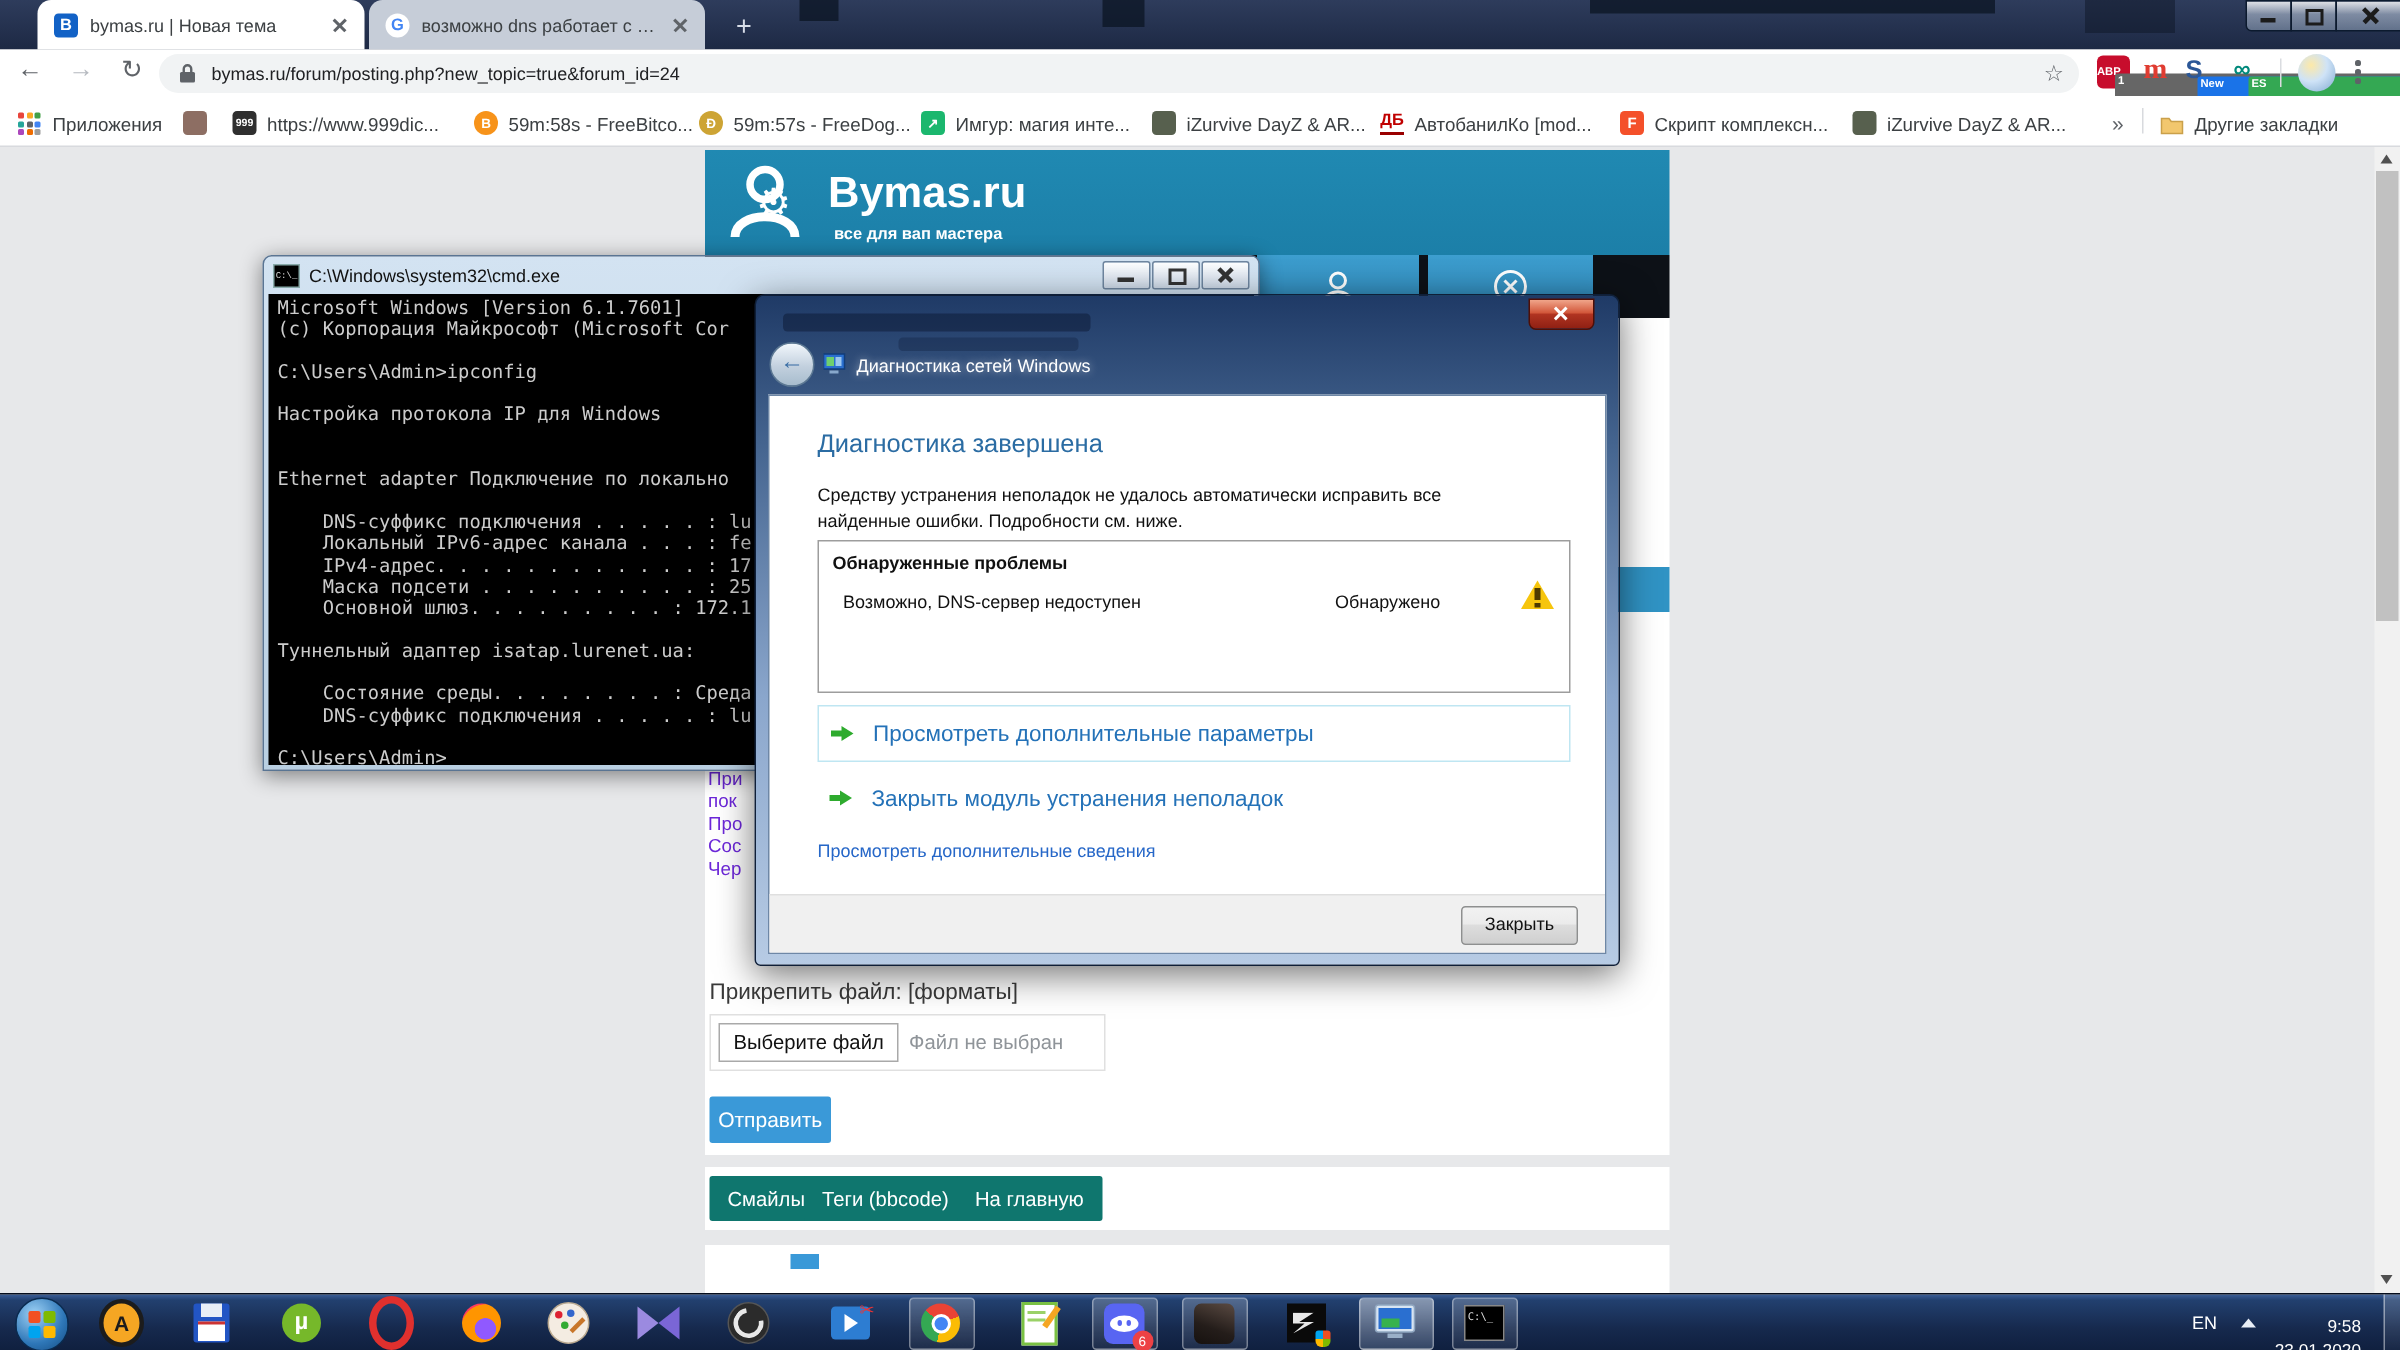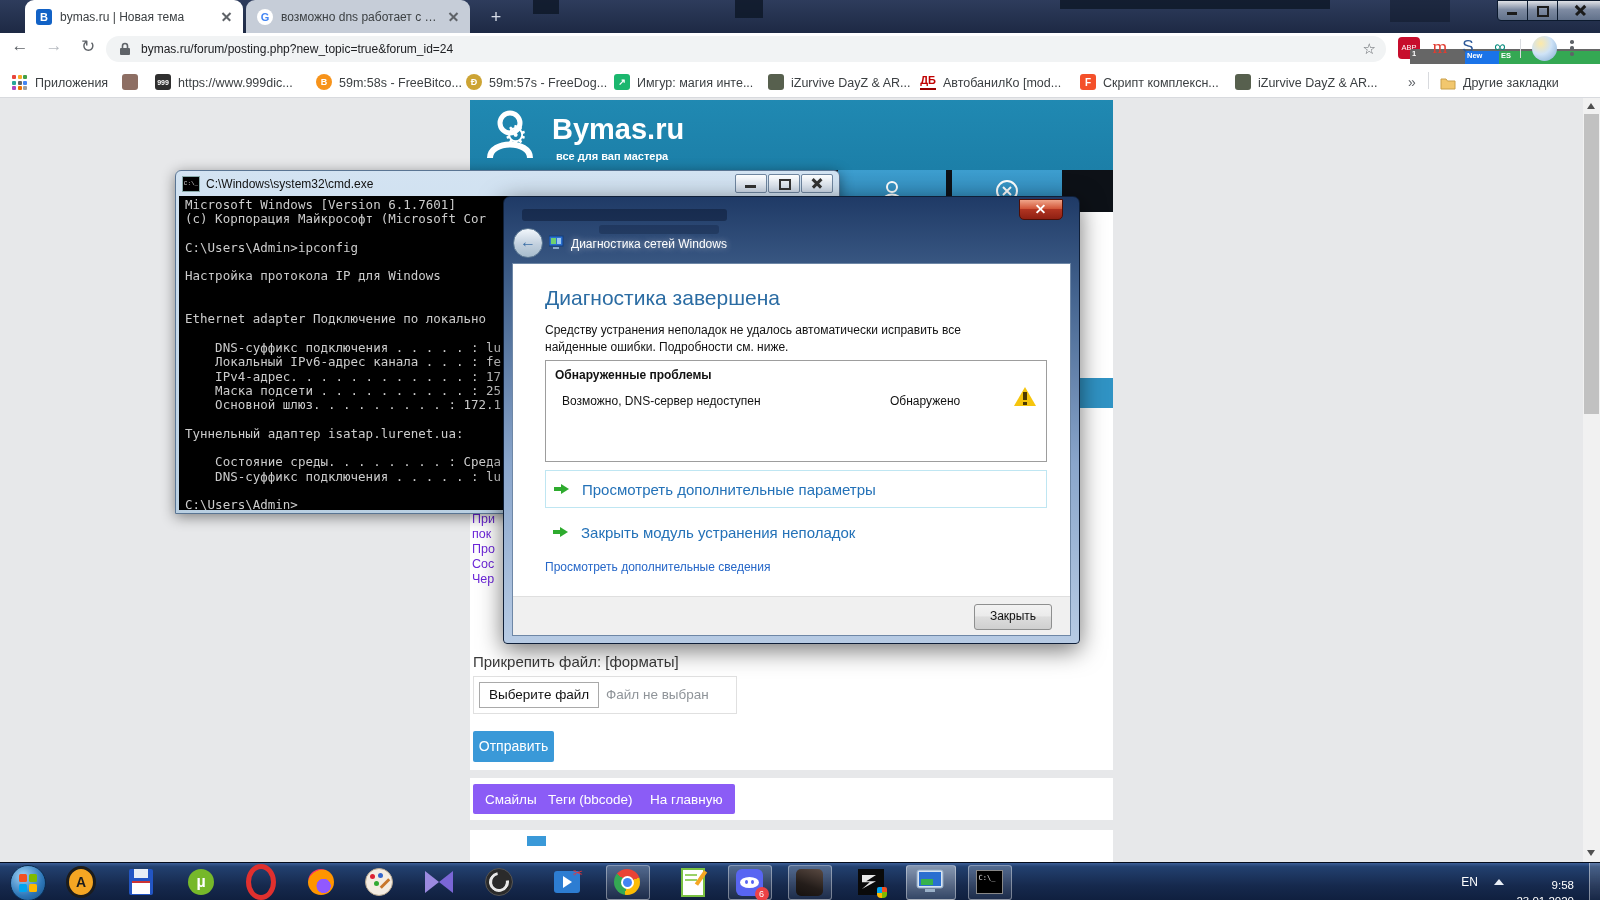--- a/index.html
+++ b/index.html
@@ -33,21 +33,21 @@
   .wc-close i,.wc-close b{position:absolute;left:16px;top:8px;width:13px;height:2.5px;background:#1b1b1b;}
   .wc-close i{transform:rotate(45deg);} .wc-close b{transform:rotate(-45deg);}
 
   
   .toolbar{position:absolute;left:0;top:33px;width:1600px;height:31px;background:#ffffff;}
   .navbtn{position:absolute;top:3px;font-size:17px;color:#5f6368;width:24px;text-align:center;}
   .omnibox{position:absolute;left:106px;top:3px;width:1280px;height:26px;border-radius:13px;
            background:#f1f3f4;display:flex;align-items:center;}
   .url{font-size:12px;color:#202124;margin-left:10px;white-space:nowrap;}
   .star{position:absolute;right:10px;top:4px;font-size:15px;color:#5f6368;}
-  .ext{position:absolute;top:4px;width:22px;height:22px;font-weight:normal;text-align:center;}
+  .ext{position:absolute;top:4px;width:22px;height:22px;font-weight:bold;}
   .badge{position:absolute;right:-6px;bottom:-4px;font-size:7.5px;font-weight:bold;color:#fff;
          padding:1px 2px;border-radius:2px;line-height:8px;}
   .avatar{position:absolute;left:1532px;top:3px;width:25px;height:25px;border-radius:50%;
           background:radial-gradient(circle at 35% 30%,#fde9a8,#cfe3f7 45%,#7fa8d0);}
   .kebab{position:absolute;left:1570px;top:7px;width:4px;}
   .kebab i{display:block;width:3.5px;height:3.5px;border-radius:50%;background:#5f6368;margin-bottom:2.5px;}
 
   
   .bmbar{position:absolute;left:0;top:64px;width:1600px;height:33px;background:#fff;border-bottom:1px solid #d8dade;}
   .bm{position:absolute;top:6px;height:20px;display:flex;align-items:flex-end;font-size:12.5px;color:#3c4043;white-space:nowrap;}
@@ -61,21 +61,21 @@
   .card{position:absolute;left:470px;width:643px;background:#fff;}
   .siteheader{position:absolute;left:470px;top:3px;width:643px;height:70px;
               background:linear-gradient(180deg,#2089b2,#1c7fa8);}
   .logo-title{position:absolute;left:82px;top:13px;color:#fff;font-size:29px;font-weight:bold;}
   .logo-tag{position:absolute;left:86px;top:50px;color:#fff;font-size:11px;font-weight:bold;}
   .sitenav{position:absolute;left:470px;top:73px;width:643px;height:42px;background:#0d1117;}
   .navtile{position:absolute;top:0;height:42px;background:linear-gradient(180deg,#3d9ecf,#2d84b4);
            display:flex;align-items:center;justify-content:center;}
   .bluebar{position:absolute;left:470px;top:281px;width:643px;height:30px;background:#3093c4;}
   .frag{position:absolute;left:472px;font-size:12.5px;color:#6d28d9;}
-  .greybtn{position:absolute;top:6px;height:30px;background:#8b5cf6;color:#fff;font-size:13.5px;
+  .greybtn{position:absolute;top:6px;height:30px;background:#0f766e;color:#fff;font-size:13.5px;
            display:flex;align-items:center;justify-content:center;border-radius:2px;padding:0 12px;}
   .scroll{position:absolute;left:1583px;top:97px;width:17px;height:765px;background:#f1f1f1;}
   .scrollthumb{position:absolute;left:1px;top:17px;width:15px;height:300px;background:#c1c1c1;}
   .sarrow{position:absolute;left:4px;width:0;height:0;border-left:4.5px solid transparent;border-right:4.5px solid transparent;}
 
   
   .cmdwin{position:absolute;left:175px;top:170px;width:663px;height:342px;z-index:5;
           background:linear-gradient(180deg,#d3e3f2,#b9cfe2);border:1px solid #5a7593;
           border-radius:6px 6px 0 0;box-shadow:0 3px 14px rgba(0,0,0,.45);}
   .cmdtitle{position:absolute;left:0;top:0;width:100%;height:25px;display:flex;align-items:center;}
@@ -96,21 +96,21 @@
   .ghost{position:absolute;background:rgba(8,20,45,.45);border-radius:3px;}
   .dclose{position:absolute;left:515px;top:2px;width:42px;height:19px;border-radius:0 0 5px 5px;
           background:linear-gradient(180deg,#f0a58a,#d2573a 45%,#b03421 50%,#8f2013);border:1px solid #4e0f07;}
   .dclose i,.dclose b{position:absolute;left:15px;top:8px;width:11px;height:2px;background:#fff;}
   .dclose i{transform:rotate(45deg);} .dclose b{transform:rotate(-45deg);}
   .backbtn{position:absolute;left:9px;top:31px;width:28px;height:28px;border-radius:50%;
            background:linear-gradient(180deg,#f2f7fc,#c2d0de 55%,#a7bccd);border:1px solid #5c7893;
            color:#3a6ea5;font-size:16px;font-weight:bold;text-align:center;line-height:26px;}
   .dtitle{position:absolute;left:67px;top:40px;font-size:12px;color:#fff;text-shadow:0 0 6px rgba(255,255,255,.6);}
   .dpanel{position:absolute;left:8px;top:66px;width:557px;height:371px;background:#fff;border:1px solid #6e87a6;}
-  .dheading{position:absolute;left:32px;top:22px;font-size:21px;color:#2b6ca3;}
+  .dheading{position:absolute;left:32px;top:22px;font-size:17px;color:#2b6ca3;}
   .dbody{position:absolute;left:32px;top:58px;width:475px;font-size:12px;color:#111;line-height:17px;}
   .pbox{position:absolute;left:32px;top:96px;width:500px;height:100px;border:1px solid #9d9d9d;}
   .pbox-h{position:absolute;left:9px;top:7px;font-size:12px;font-weight:bold;color:#111;}
   .pbox-t{position:absolute;left:16px;top:33px;font-size:12px;color:#111;}
   .pbox-s{position:absolute;left:344px;top:33px;font-size:12px;color:#111;}
   .action{position:absolute;left:32px;width:500px;display:flex;align-items:center;}
   .garrow{width:14px;height:14px;position:relative;margin:0 14px 0 8px;flex:0 0 14px;}
   .garrow i{position:absolute;left:0;top:5px;width:8px;height:4px;background:#2eab2e;}
   .garrow b{position:absolute;right:-1px;top:1.5px;width:0;height:0;border-top:5.5px solid transparent;
             border-bottom:5.5px solid transparent;border-left:8px solid #2eab2e;}

